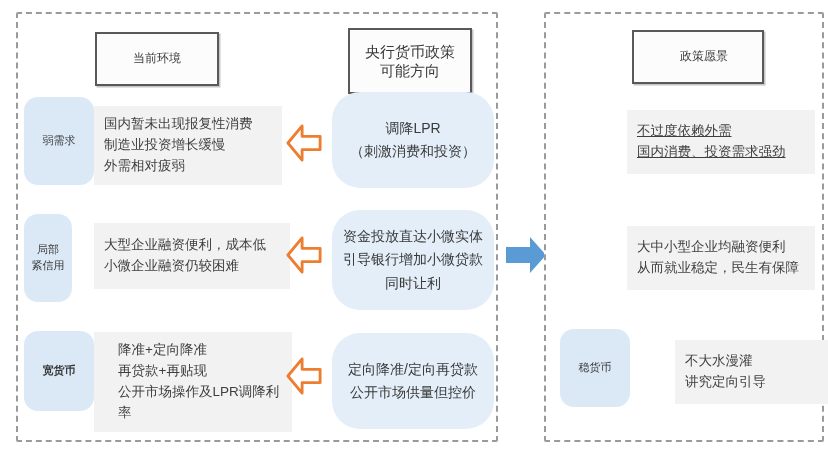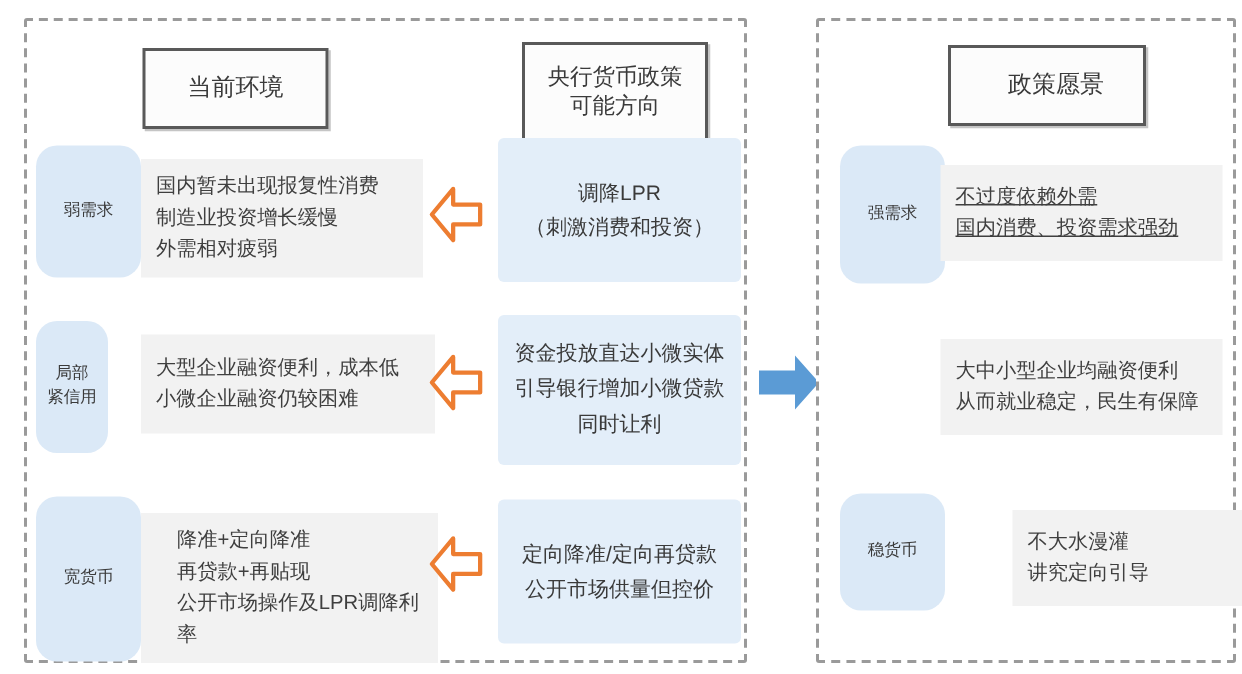--- a/index.html
+++ b/index.html
@@ -9,51 +9,51 @@
   }
   .panel{
     position:absolute;border:2px dashed #9a9a9a;border-radius:2px;background:#ffffff;
   }
   #left-panel{left:16px;top:12px;width:478px;height:426px;}
   #right-panel{left:544px;top:12px;width:276px;height:426px;}
 
   .header-box{
     position:absolute;border:2px solid #595959;background:#fcfcfc;
     display:flex;align-items:center;justify-content:center;text-align:center;
-    font-size:16px;color:#3a3a3a;white-space:pre-line;line-height:1.3;
+    font-size:12px;color:#3a3a3a;white-space:pre-line;line-height:1.3;
     box-shadow:1.5px 1.5px 0 rgba(89,89,89,0.35);
   }
   #hdr-env{left:77px;top:18px;width:120px;height:50px;}
   #hdr-policy{left:330px;top:14px;width:120px;height:62px;font-size:15px;}
   #hdr-vision{left:86px;top:16px;width:116px;height:50px;padding-left:12px;}
 
   .label-box{
     position:absolute;background:#dbe9f7;border-radius:14px;
     display:flex;align-items:center;justify-content:center;text-align:center;
     font-size:11px;color:#3a3a3a;white-space:pre-line;line-height:1.45;
   }
   .detail-box{
     position:absolute;background:#f2f2f2;color:#3f3f3f;
     display:flex;align-items:center;
     font-size:13.5px;line-height:1.55;padding:8px 10px;white-space:pre-line;
     box-sizing:border-box;
   }
   .policy-box{
-    position:absolute;background:#e3eef9;border-radius:4px;
+    position:absolute;background:#e3eef9;border-radius:28px;
     display:flex;align-items:center;justify-content:center;text-align:center;
     font-size:14px;color:#3a3a3a;white-space:pre-line;line-height:1.65;
   }
 
   
   .l-label-1{left:6px;top:83px;width:70px;height:88px;}
   .l-label-2{left:6px;top:200px;width:48px;height:88px;}
-  .l-label-3{left:6px;top:317px;width:70px;height:110px;}
+  .l-label-3{left:6px;top:317px;width:70px;height:80px;font-weight:bold;}
   .l-detail-1{left:76px;top:92px;width:188px;min-height:70px;}
   .l-detail-2{left:76px;top:209px;width:196px;min-height:66px;}
-  .l-detail-3{left:76px;top:328px;width:198px;min-height:96px;padding-left:24px;}
+  .l-detail-3{left:76px;top:318px;width:198px;min-height:96px;padding-left:24px;}
   .p-box-1{left:314px;top:78px;width:162px;height:96px;}
   .p-box-2{left:314px;top:196px;width:162px;height:100px;font-family:Liberation Serif, serif;}
   .p-box-3{left:314px;top:319px;width:162px;height:96px;}
   .o-arrow{position:absolute;width:36px;height:42px;}
   .o-arrow-1{left:268px;top:108px;}
   .o-arrow-2{left:268px;top:220px;}
   .o-arrow-3{left:268px;top:341px;}
 
   
   .r-label-1{left:14px;top:83px;width:70px;height:92px;}
@@ -118,21 +118,20 @@
   <div id="flow-arrow">
     <svg width="44" height="42" viewBox="0 0 44 42">
       <polygon points="2,13 26,13 26,3 42,21 26,39 26,29 2,29" fill="#5B9BD5"></polygon>
     </svg>
   </div>
 
   <div class="panel" id="right-panel">
 
     <div class="header-box" id="hdr-vision">政策愿景</div>
 
-    <div class="label-box r-label-1">强需求</div>
     <div class="detail-box r-detail-1">不过度依赖外需
 国内消费、投资需求强劲</div>
 
     <div class="detail-box r-detail-2">大中小型企业均融资便利
 从而就业稳定，民生有保障</div>
 
     <div class="label-box r-label-3">稳货币</div>
     <div class="detail-box r-detail-3">不大水漫灌
 讲究定向引导</div>
   </div>

